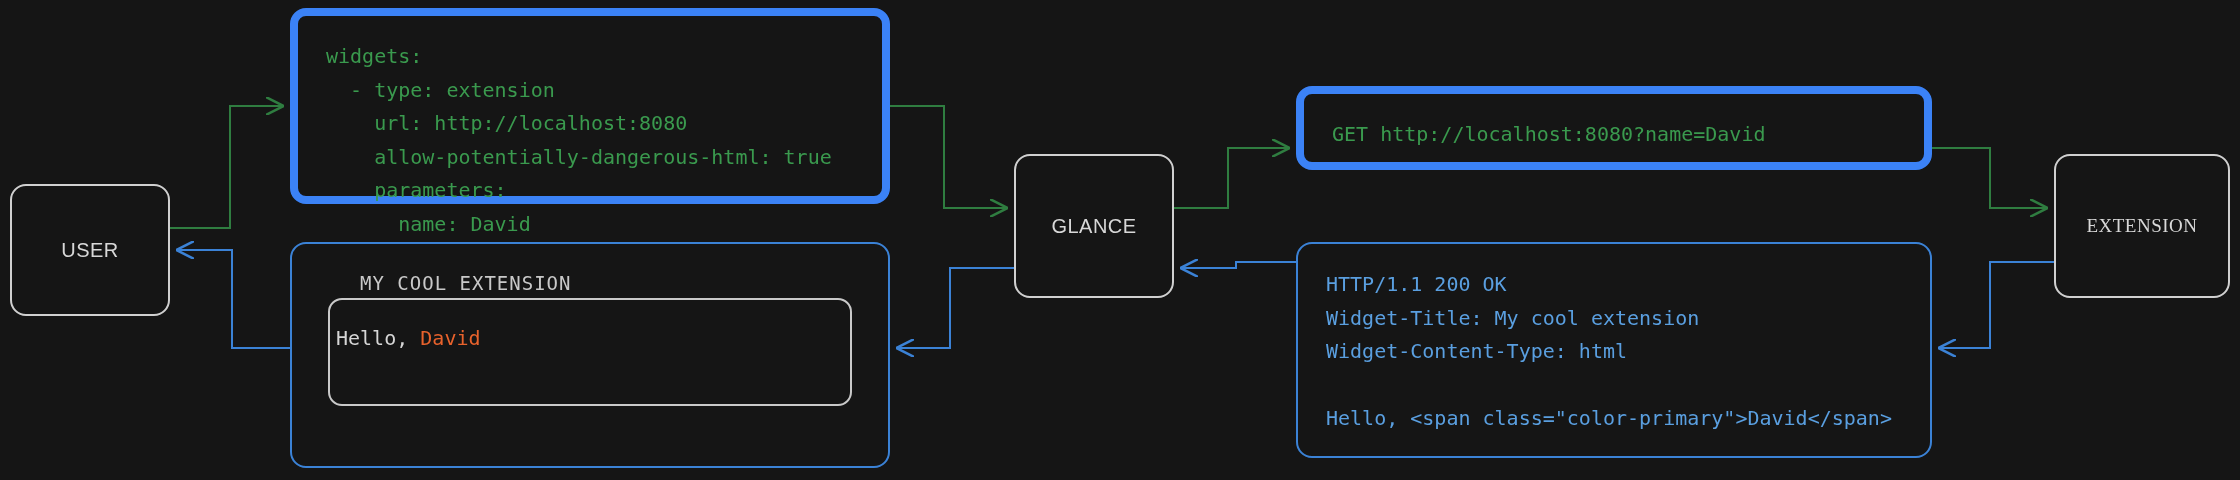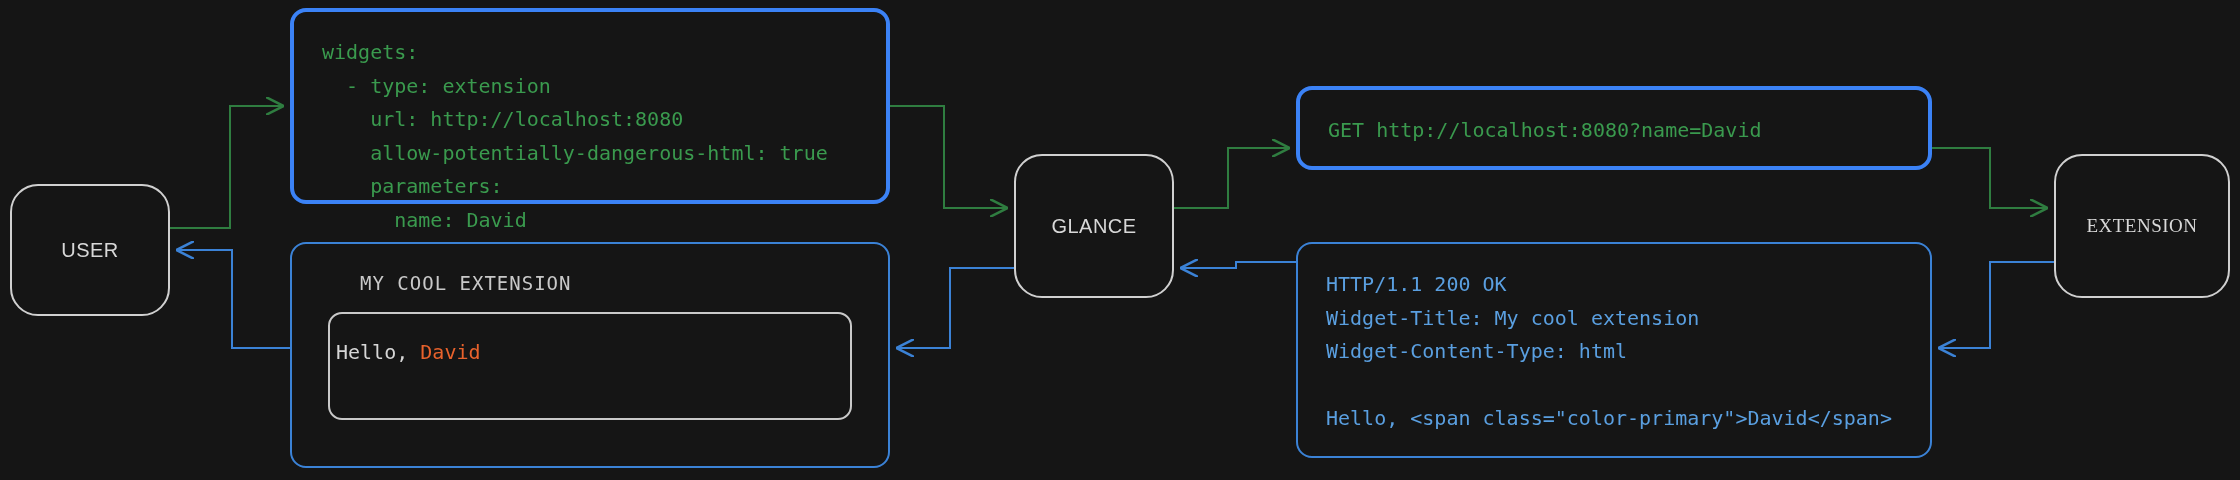--- a/index.html
+++ b/index.html
@@ -18,21 +18,21 @@
     width: 2240px;
     height: 480px;
     background: #151515;
   }
 
   
   .node {
     position: absolute;
     box-sizing: border-box;
     border: 2px solid #d0d0d0;
-    border-radius: 28px;
+    border-radius: 16px;
     background: #151515;
     display: flex;
     align-items: center;
     justify-content: center;
     color: #d8d8d8;
     letter-spacing: 0.5px;
   }
   .node-sans {
     font-family: "Liberation Sans", sans-serif;
     font-size: 20px;
@@ -46,21 +46,21 @@
   #node-extension{ left: 2054px; top: 154px; width: 176px; height: 144px; }
 
   
   .panel {
     position: absolute;
     box-sizing: border-box;
     border-radius: 16px;
     background: #151515;
     padding: 24px 28px;
   }
-  .panel-green { border: 4px solid #3b82f6; }
+  .panel-green { border: 8px solid #3b82f6; }
   .panel-blue  { border: 2px solid #3b82d6; }
 
   .code {
     font-family: "DejaVu Sans Mono", monospace;
     font-size: 20px;
     line-height: 1.68;
     white-space: pre;
     margin: 0;
   }
   .code-green { color: #3a9a4e; }
@@ -70,21 +70,21 @@
   #panel-request  { left: 1296px; top: 86px;  width: 636px; height: 84px; }
   #panel-response { left: 1296px; top: 242px; width: 636px; height: 216px; }
   #panel-widget   { left: 290px;  top: 242px; width: 600px; height: 226px; }
 
   
   .widget-title {
     font-family: "DejaVu Sans Mono", monospace;
     font-size: 19px;
     color: #c9c9c9;
     letter-spacing: 1px;
-    margin: 4px 0 18px 12px;
+    margin: 4px 0 4px 12px;
     padding-left: 28px;
   }
   .widget-body {
     box-sizing: border-box;
     border: 2px solid #c9c9c9;
     border-radius: 14px;
     padding: 26px 6px;
     margin-left: 8px;
     margin-right: 8px;
     height: 108px;

